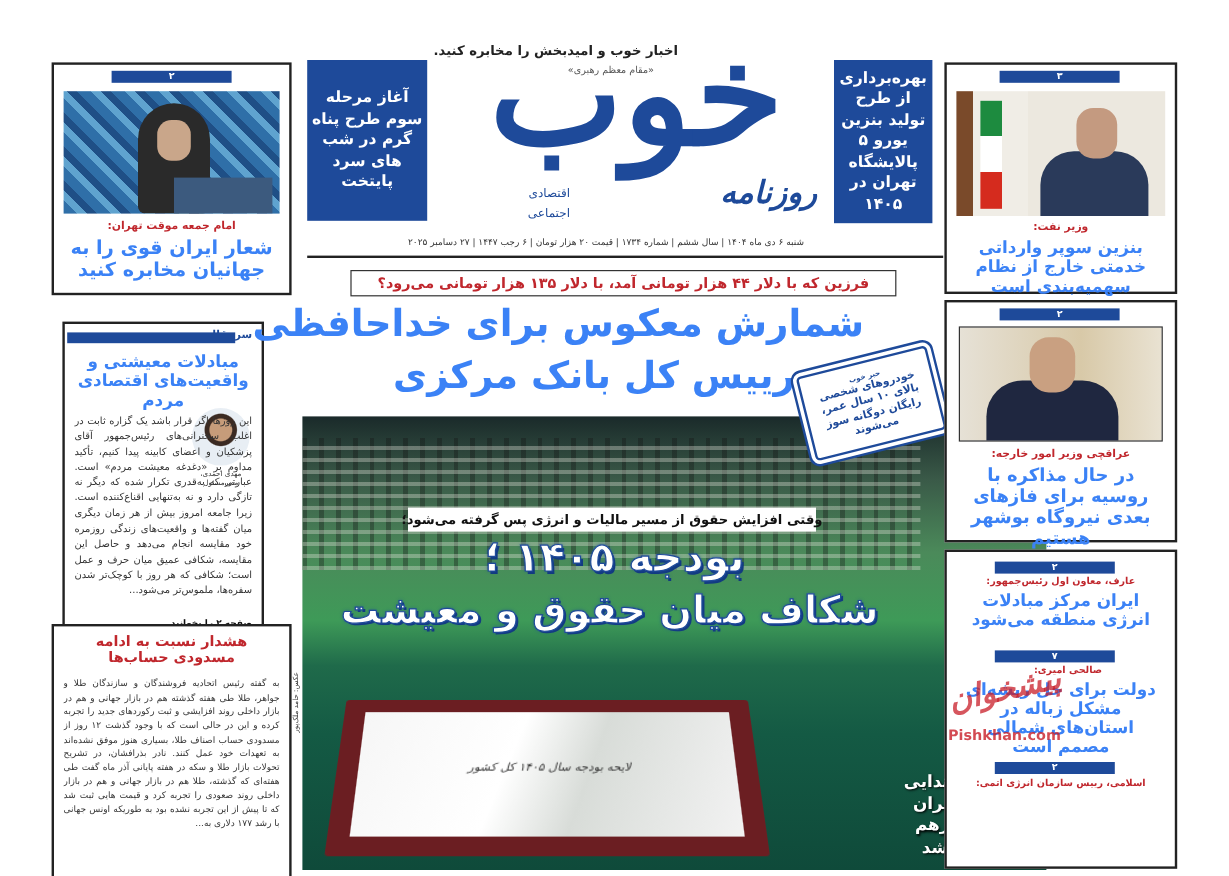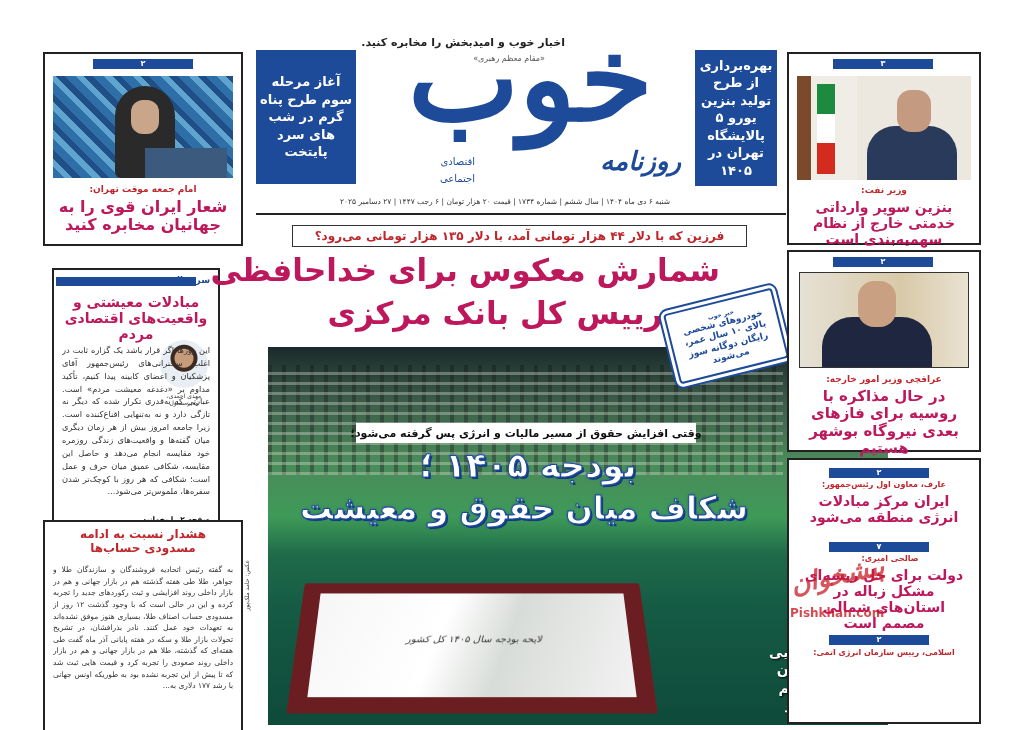--- a/index.html
+++ b/index.html
@@ -2,21 +2,21 @@
 <html><head>
 <meta charset="utf-8">
 <style>
   * { box-sizing: border-box; margin: 0; padding: 0; }
   body { width: 1024px; height: 730px; background: #ffffff; font-family: "DejaVu Sans", sans-serif; position: relative; overflow: hidden; direction: rtl; }
   .abs { position: absolute; }
   .box { position: absolute; border: 2px solid #222; background: #fff; }
   .blue { background: #1e4a9a; color: #fff; }
   .numbar { position: absolute; height: 10px; background: #1e4a9a; color: #fff; font-size: 8px; line-height: 10px; text-align: center; font-weight: bold; }
   .kicker { color: #c0272d; font-size: 9px; font-weight: bold; text-align: center; }
-  .hl { color: #be185d; font-weight: bold; text-align: center; line-height: 1.15; }
+  .hl { color: #3b82f6; font-weight: bold; text-align: center; line-height: 1.15; }
   .body-text { font-size: 8.3px; line-height: 1.55; color: #333; text-align: justify; }
   .photo { position: absolute; overflow: hidden; }
 </style>
 </head>
 <body>
 
 <div class="abs blue" style="left:256px; top:50px; width:100px; height:134px; display:flex; align-items:center; justify-content:center; padding:4px;">
   <div style="font-size:13px; font-weight:bold; text-align:center; line-height:1.35;">آغاز مرحله سوم طرح پناه گرم در شب های سرد پایتخت</div>
 </div>
 
@@ -63,21 +63,21 @@
 </div>
 
 <div class="abs" style="left:243px; top:640px; width:80px; font-size:6px; color:#333; transform:rotate(-90deg); transform-origin:left top; white-space:nowrap;">عکس: حامد ملک‌پور</div>
 
 <div class="abs" style="left:292px; top:225px; width:455px; height:22px; border:1.5px solid #333; display:flex; align-items:center; justify-content:center;">
   <div style="font-size:12px; font-weight:bold; color:#c0272d; white-space:nowrap;">فرزین که با دلار ۴۴ هزار تومانی آمد، با دلار ۱۳۵ هزار تومانی می‌رود؟</div>
 </div>
 <div class="abs hl" style="left:270px; width:450px; top:253px; font-size:31px; white-space:nowrap;">شمارش معکوس برای خداحافظی</div>
 <div class="abs hl" style="left:270px; width:450px; top:296px; font-size:31px; white-space:nowrap;">رییس کل بانک مرکزی</div>
 
-<div class="photo" style="left:268px; top:347px; width:620px; height:378px; background:linear-gradient(#1a2a2a 0%, #3a5a48 14%, #4b8a5a 30%, #3e9a58 45%, #1f6a4a 55%, #145a44 70%, #0f4a3a 100%);">
+<div class="photo" style="left:252px; top:347px; width:620px; height:378px; background:linear-gradient(#1a2a2a 0%, #3a5a48 14%, #4b8a5a 30%, #3e9a58 45%, #1f6a4a 55%, #145a44 70%, #0f4a3a 100%);">
   <div class="abs" style="left:0; top:18px; width:515px; height:110px; background:repeating-linear-gradient(0deg, rgba(230,230,220,0.35) 0 3px, transparent 3px 10px), repeating-linear-gradient(90deg, rgba(20,20,20,0.35) 0 4px, transparent 4px 14px);"></div>
   <div class="abs" style="left:88px; top:76px; width:340px; height:20px; background:#fff; display:flex; align-items:center; justify-content:center;">
     <div style="font-size:11px; font-weight:bold; color:#111; white-space:nowrap;">وقتی افزایش حقوق از مسیر مالیات و انرژی پس گرفته می‌شود؛</div>
   </div>
   <div class="abs" style="left:130px; top:98px; width:260px; text-align:center; font-size:34px; font-weight:bold; color:#fff; -webkit-text-stroke:1px #1e4a9a; text-shadow:0 0 3px #1e4a9a, 2px 2px 0 #123a80;">بودجه ۱۴۰۵ ؛</div>
   <div class="abs" style="left:40px; top:142px; width:440px; text-align:center; font-size:32px; font-weight:bold; color:#fff; -webkit-text-stroke:1px #1e4a9a; text-shadow:0 0 3px #1e4a9a, 2px 2px 0 #123a80; white-space:nowrap;">شکاف میان حقوق و معیشت</div>
   <div class="abs" style="left:28px; top:228px; width:352px; height:140px; background:#6b1e22; transform:perspective(500px) rotateX(22deg); border-radius:3px;">
     <div class="abs" style="left:18px; top:12px; width:316px; height:112px; background:linear-gradient(110deg,#f6f6f6 0%,#ffffff 40%,#d8dcd8 60%,#f2f2f2 100%);">
       <div class="abs" style="left:60px; top:46px; width:200px; text-align:center; font-size:10px; color:#333; font-family:'DejaVu Serif', serif; font-style:italic;">لایحه بودجه سال ۱۴۰۵ کل کشور</div>
     </div>

